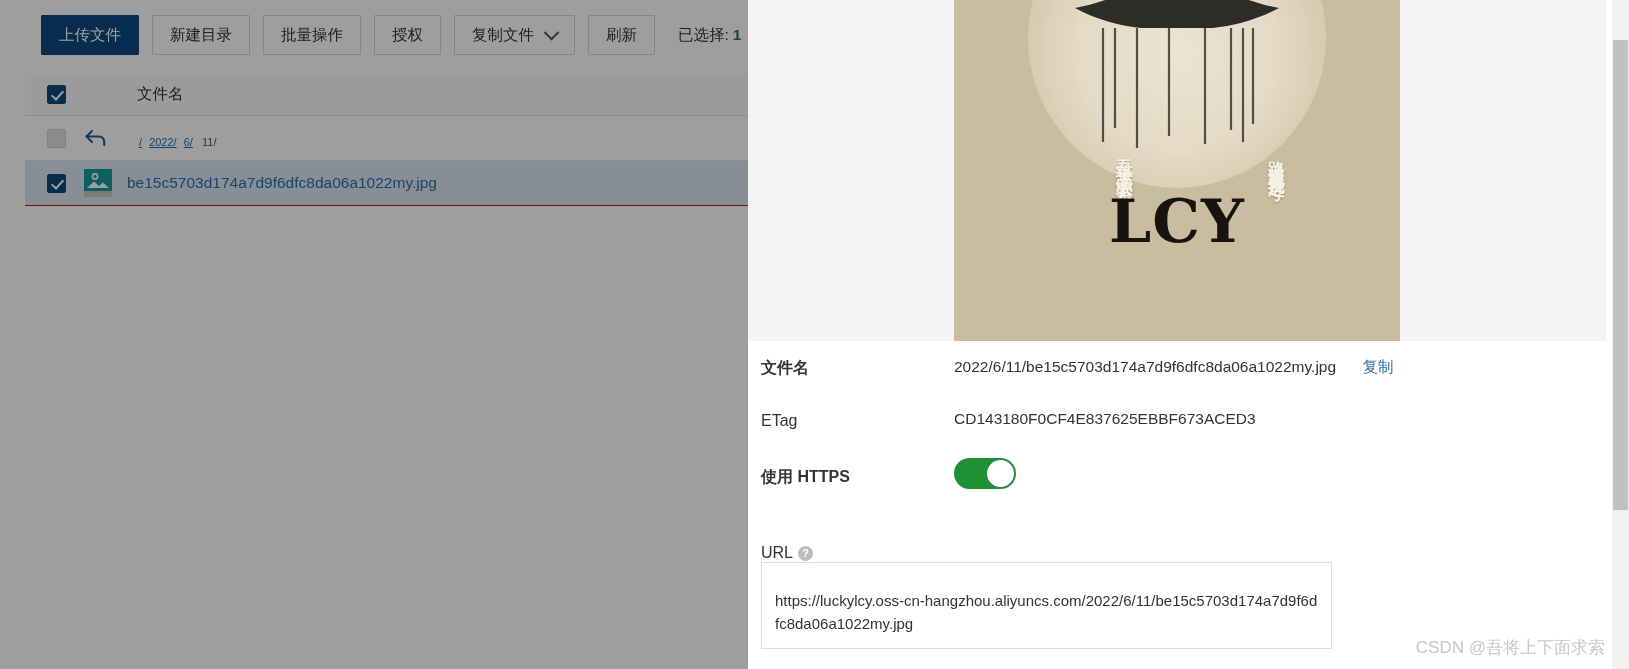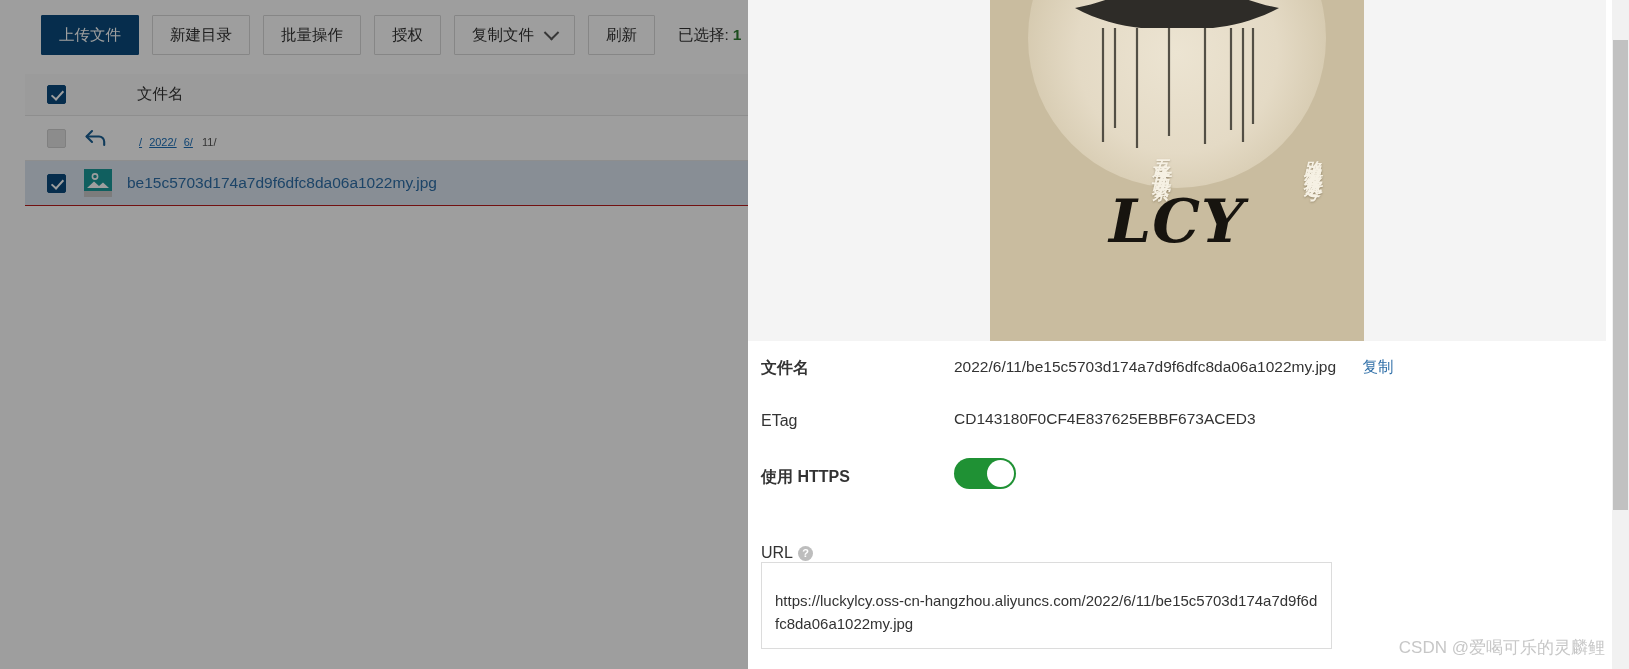--- a/index.html
+++ b/index.html
@@ -122,25 +122,24 @@
     background: #ffffff;
     overflow: hidden;
   }
   .preview {
     position: absolute; left: 0; top: 0;
     width: 858px; height: 341px;
     background: #f4f4f4;
     display: flex; align-items: flex-end; justify-content: center;
   }
   .preview-img {
-    width: 374px; height: 341px;
+    width: 446px; height: 341px;
     background: #c9bc9f;
     position: relative;
     overflow: hidden;
-    font-style: italic;
   }
   .halo {
     position: absolute; left: 50%; top: -112px; transform: translateX(-50%);
     width: 298px; height: 300px;
     border-radius: 50%;
     background: radial-gradient(circle at 50% 55%, #ece4d2 0%, #e4dac5 45%, #d4c8ad 72%, #c9bc9f 100%);
   }
   .pagoda { position: absolute; left: 50%; top: -108px; transform: translateX(-50%); }
   .cn-col {
     position: absolute;
@@ -373,20 +372,20 @@
         <div class="dlabel" style="padding-top:22px;">
           <span>URL</span><span class="helpicon">?</span>
         </div>
         <div class="dvalue">
           <div class="urlbox">https://luckylcy.oss-cn-hangzhou.aliyuncs.com/2022/6/11/be15c5703d174a7d9f6dfc8da06a1022my.jpg</div>
         </div>
       </div>
 
     </div>
 
-    <div class="watermark">CSDN @爱喝可乐的灵麟鲤</div>
+    <div class="watermark">CSDN @吾将上下面求索</div>
   </div>
 
   <div class="scrollbar">
     <div class="scrollthumb"></div>
   </div>
 
 </div>
 
 </body></html>

